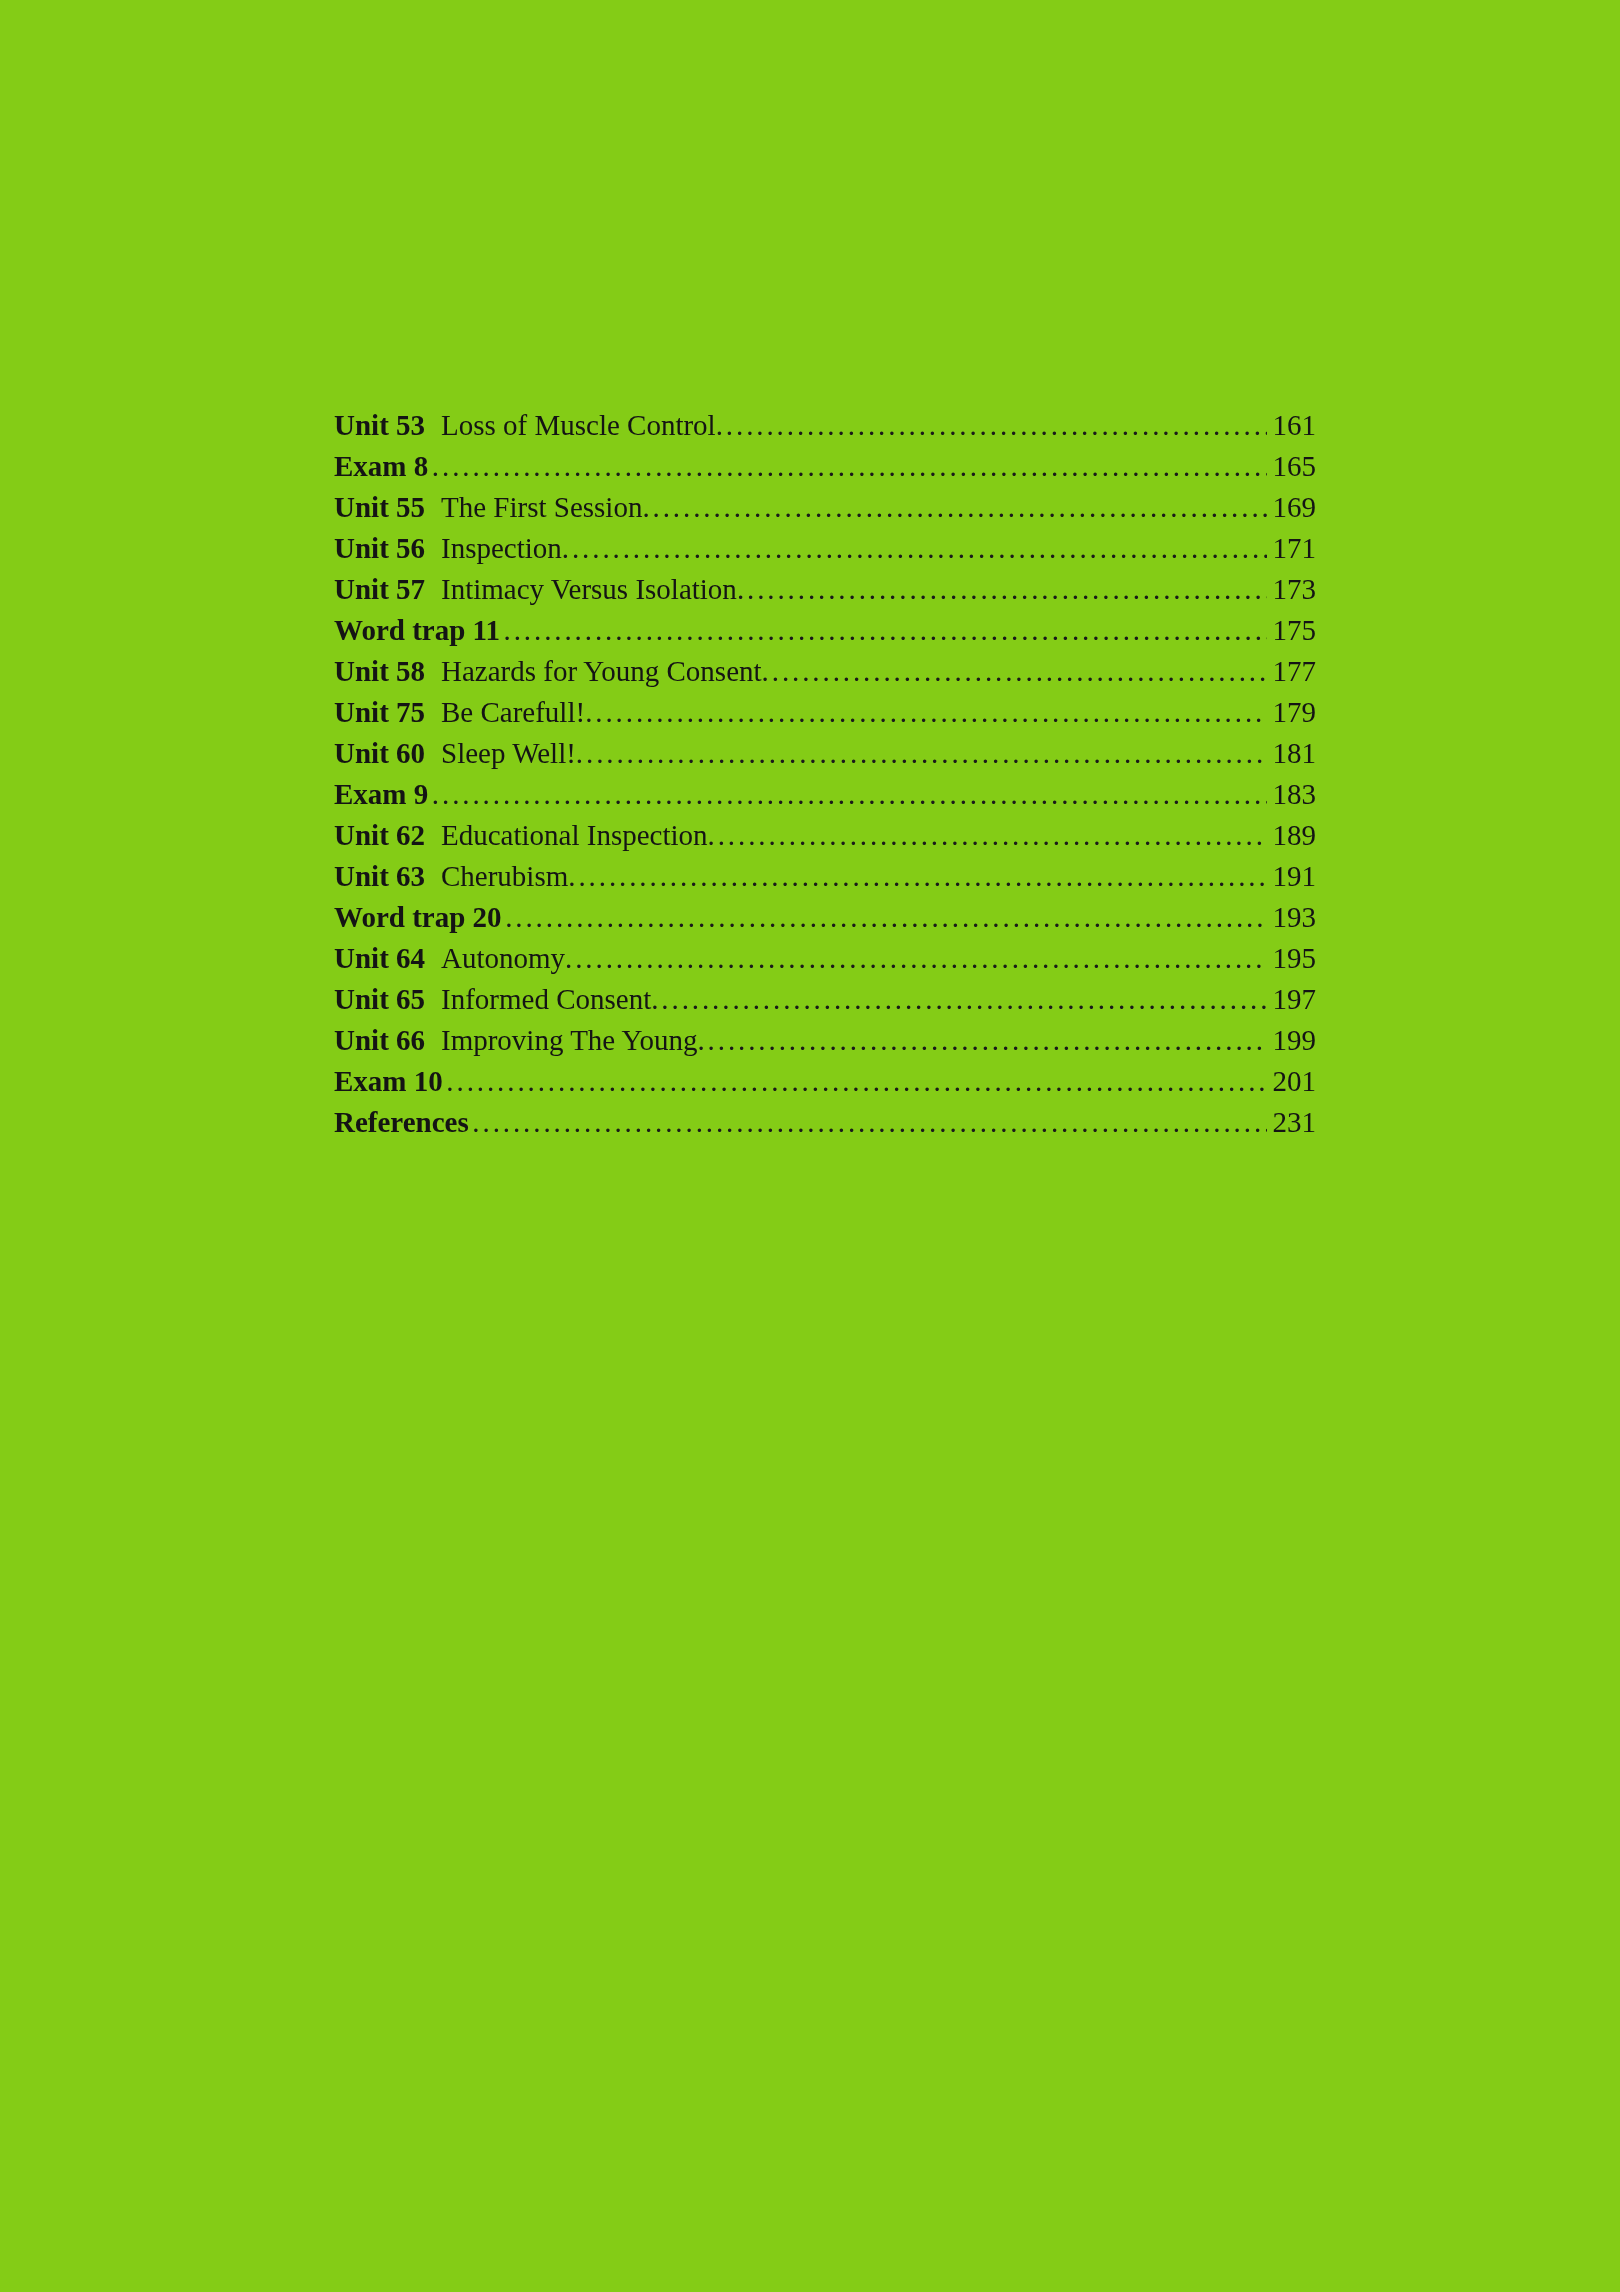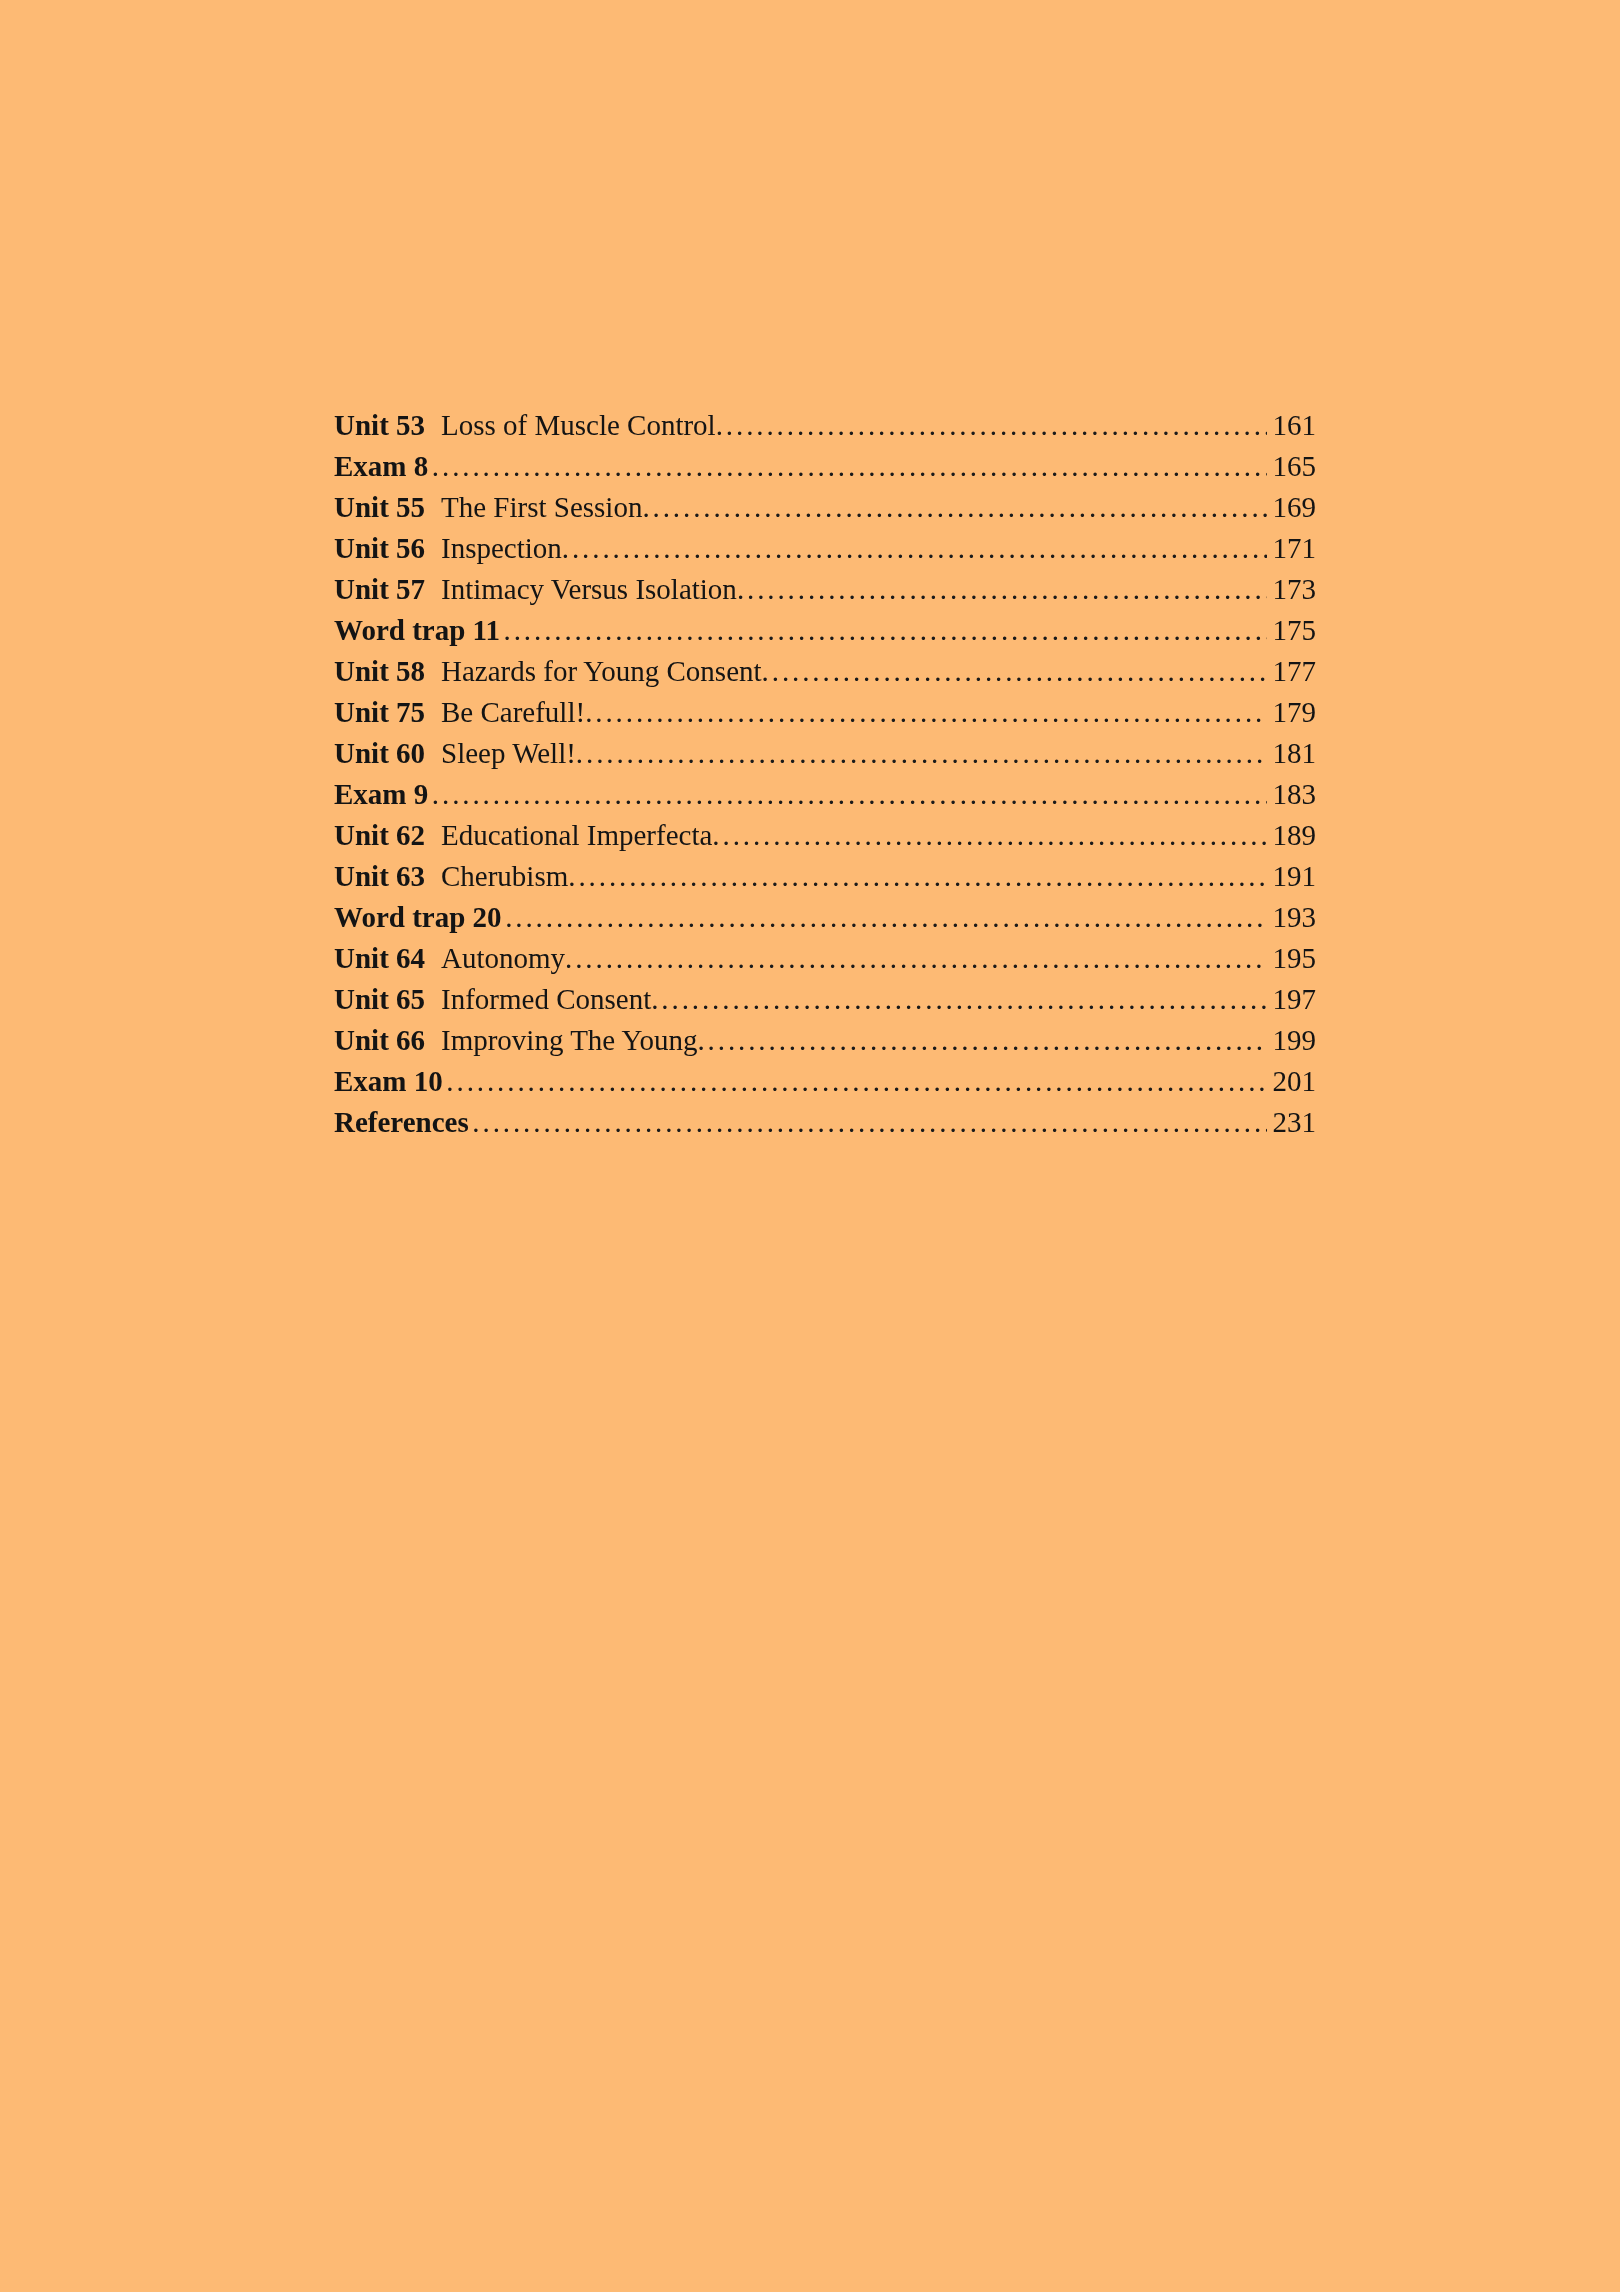--- a/index.html
+++ b/index.html
@@ -11,21 +11,21 @@
     height: 2293px;
     background: #ffffff;
     overflow: hidden;
     font-family: "Liberation Serif", "DejaVu Serif", serif;
     color: #141414;
   }
   .page {
     position: relative;
     width: 1620px;
     height: 2293px;
-    background: #fdba74;
+    background: #84cc16;
   }
   .toc {
     position: absolute;
     left: 334px;
     top: 405px;
     width: 982px;
   }
   .row {
     display: flex;
     align-items: baseline;
@@ -124,21 +124,21 @@
     <span class="page-num">181</span>
   </div>
       <div class="row no-title">
     <span class="label">Exam 9</span>
     <span class="title"></span>
     <span class="leader"></span>
     <span class="page-num">183</span>
   </div>
       <div class="row has-title">
     <span class="label">Unit 62</span>
-    <span class="title">Educational Imperfecta</span>
+    <span class="title">Educational Inspection</span>
     <span class="leader"></span>
     <span class="page-num">189</span>
   </div>
       <div class="row has-title">
     <span class="label">Unit 63</span>
     <span class="title">Cherubism</span>
     <span class="leader"></span>
     <span class="page-num">191</span>
   </div>
       <div class="row no-title">

